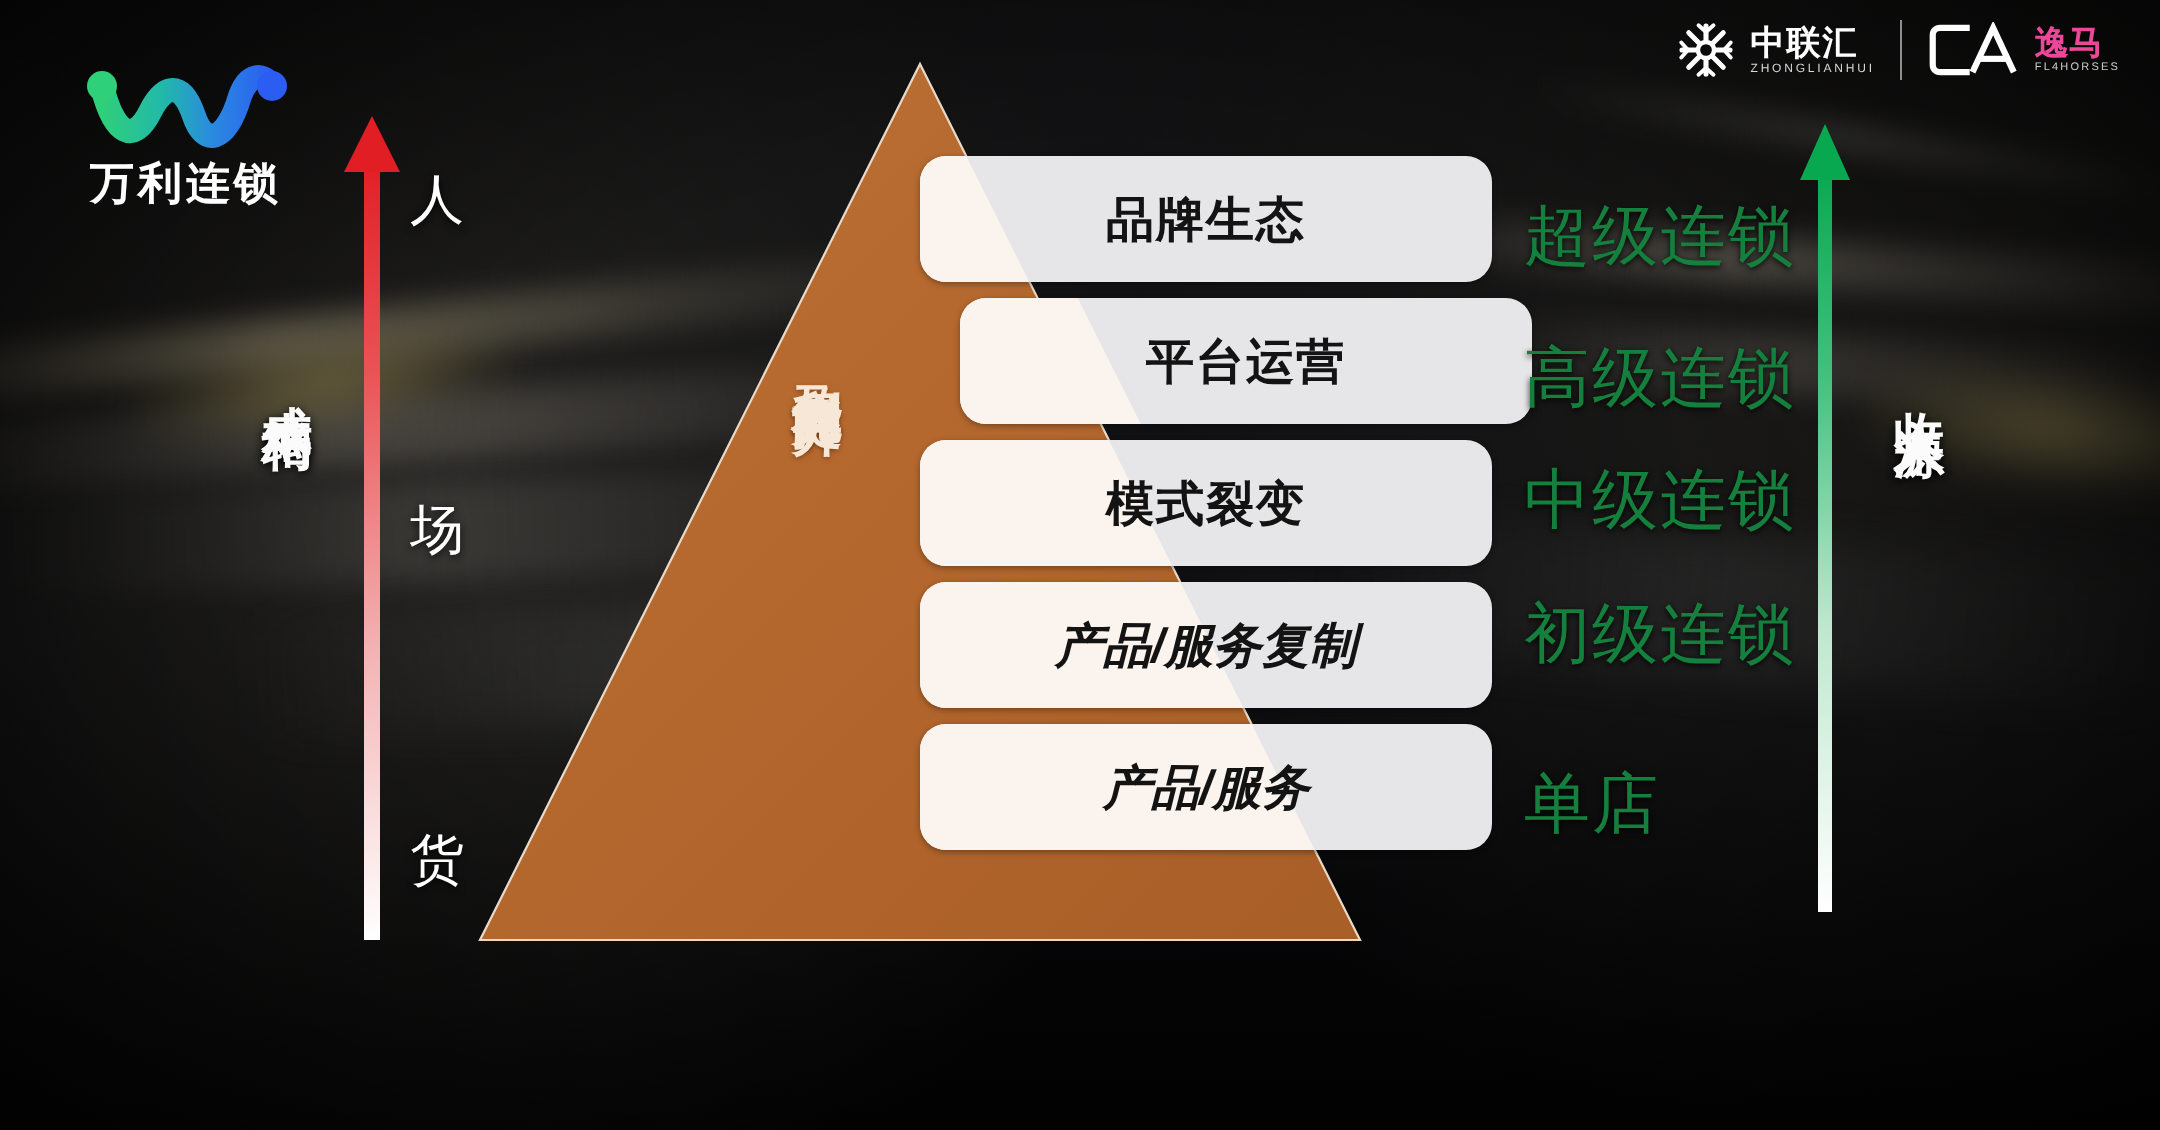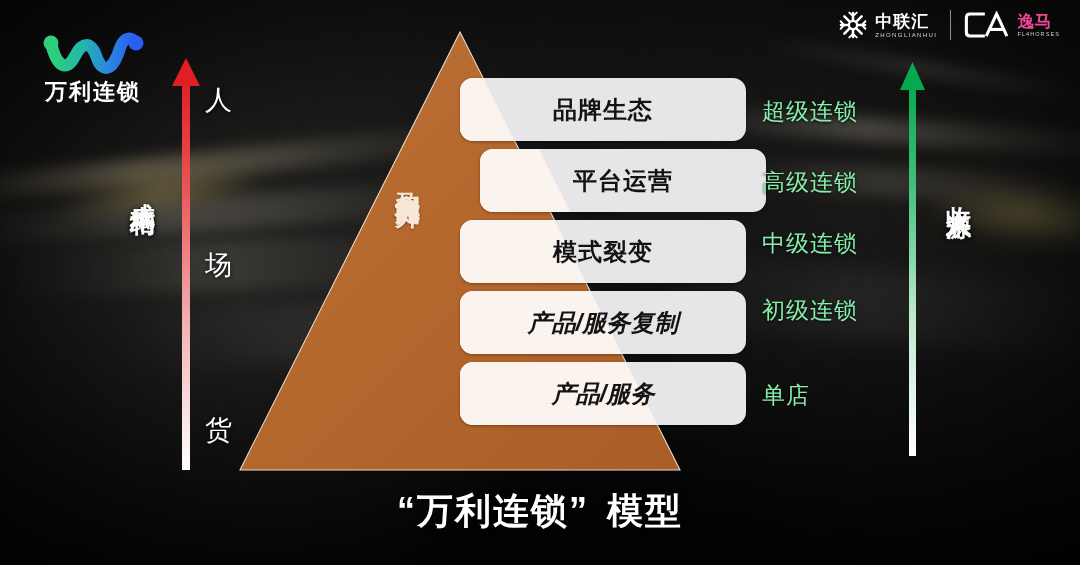--- a/index.html
+++ b/index.html
@@ -93,21 +93,21 @@
     position:absolute;inset:0;
     display:flex;align-items:center;justify-content:center;
     font-size:24px;font-weight:bold;color:#131313;
     letter-spacing:1px;
   }
   .band.italic .band-label{font-style:italic;letter-spacing:0px;}
 
   
   .tier{
     position:absolute;left:762px;
-    font-size:23px;color:#86efac;letter-spacing:1px;
+    font-size:33px;color:#15803d;letter-spacing:1px;
     text-shadow:0 1px 3px rgba(0,0,0,.9);
     white-space:nowrap;
   }
 
   
   .vtext{
     position:absolute;
     writing-mode:vertical-rl;
     text-orientation:upright;
     white-space:nowrap;
@@ -302,17 +302,14 @@
     </div>
 
   <div id="tiers">
       <div class="tier" style="top: 96px;">超级连锁</div>
       <div class="tier" style="top: 167px;">高级连锁</div>
       <div class="tier" style="top: 228px;">中级连锁</div>
       <div class="tier" style="top: 295px;">初级连锁</div>
       <div class="tier" style="top: 380px;">单店</div>
     </div>
 
-  <div class="title">
-    <span>“万利连锁”</span><span class="gap"></span><span>模型</span>
-  </div>
 
 </div>
 
 </body></html>

